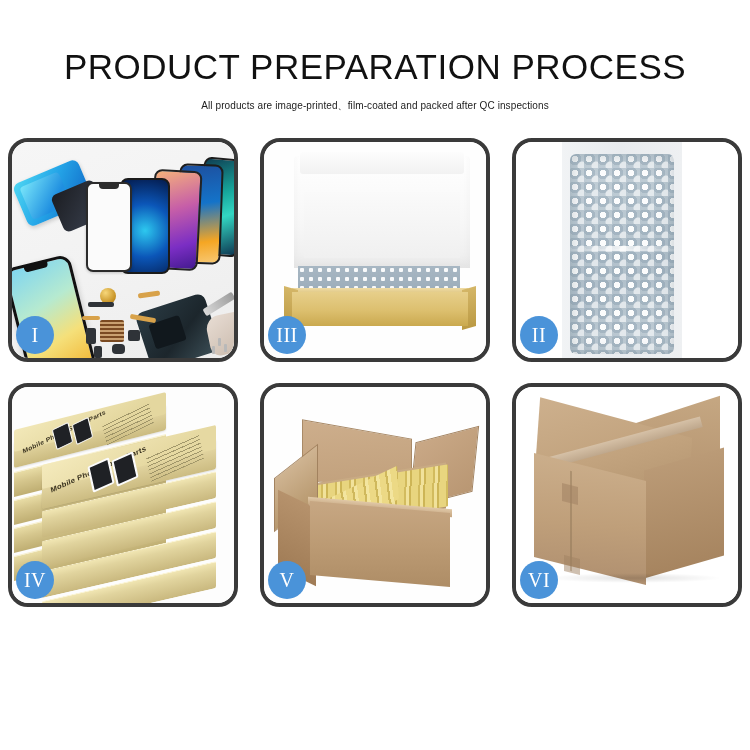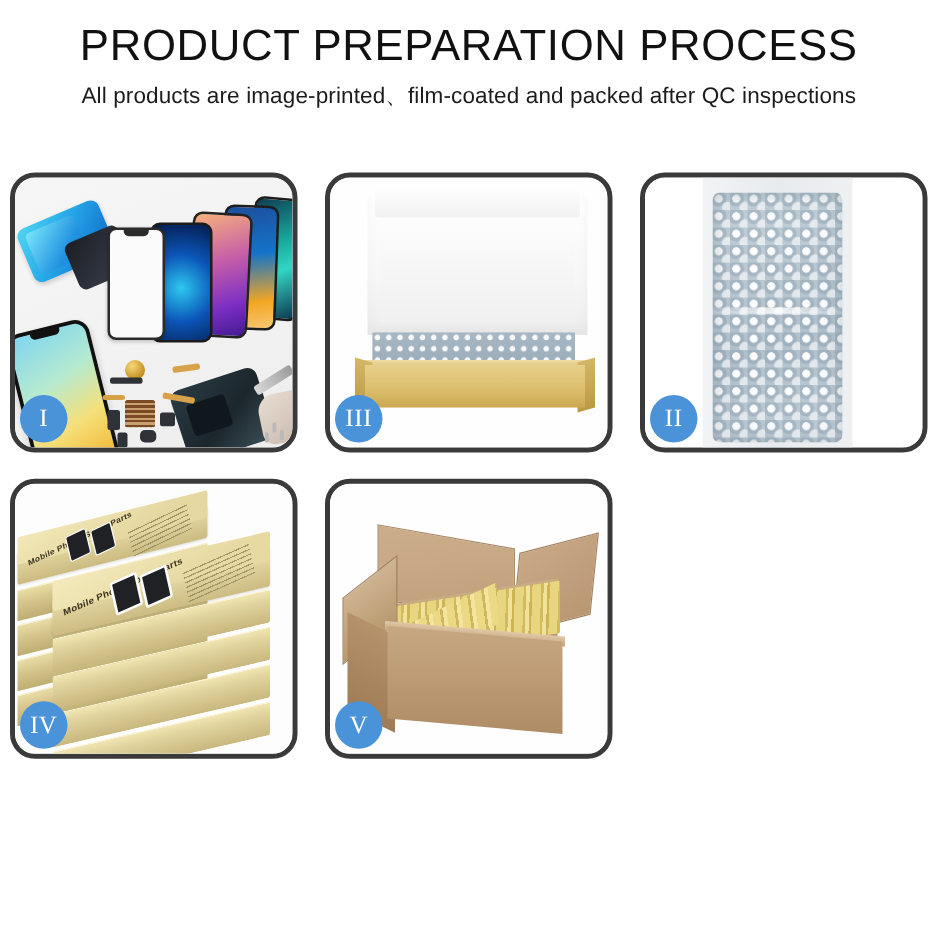--- a/index.html
+++ b/index.html
@@ -13,36 +13,36 @@
     height: 750px;
     overflow: hidden;
     font-family: "Liberation Sans", sans-serif;
     color: #1a1a1a;
     position: relative;
   }
 
   
   .header {
     width: 750px;
-    padding-top: 16px;
+    padding-top: 46px;
     text-align: center;
   }
   .main-title {
     font-family: "Liberation Sans", sans-serif;
     font-size: 35px;
     font-weight: 400;
     letter-spacing: 0.5px;
     color: #111111;
     margin: 0;
     line-height: 42px;
     white-space: nowrap;
   }
   .sub-title {
     font-family: "Liberation Sans", sans-serif;
-    font-size: 18px;
+    font-size: 10px;
     font-weight: 400;
     color: #1c1c1c;
     margin: 8px 0 0 0;
     line-height: 20px;
     letter-spacing: 0.1px;
     white-space: nowrap;
   }
 
   
   .grid {
@@ -566,14 +566,29 @@
       <div class="p5-gold"></div>
       <div class="p5-gold2"></div>
       <div class="p5-flap-left"></div>
       <div class="p5-lip"></div>
       <div class="p5-side"></div>
       <div class="p5-front"></div>
     </div>
     <div class="badge">V</div>
   </div>
 
+  <div class="panel">
+    <div class="panel-inner">
+      <div class="p6-bg"></div>
+      <div class="p6-top2"></div>
+      <div class="p6-top"></div>
+      <div class="p6-tape"></div>
+      <div class="p6-right"></div>
+      <div class="p6-front"></div>
+      <div class="p6-seam"></div>
+      <div class="p6-tab1"></div>
+      <div class="p6-tab2"></div>
+      <div class="p6-shadow"></div>
+    </div>
+    <div class="badge">VI</div>
+  </div>
 
 </div>
 
 </body></html>

